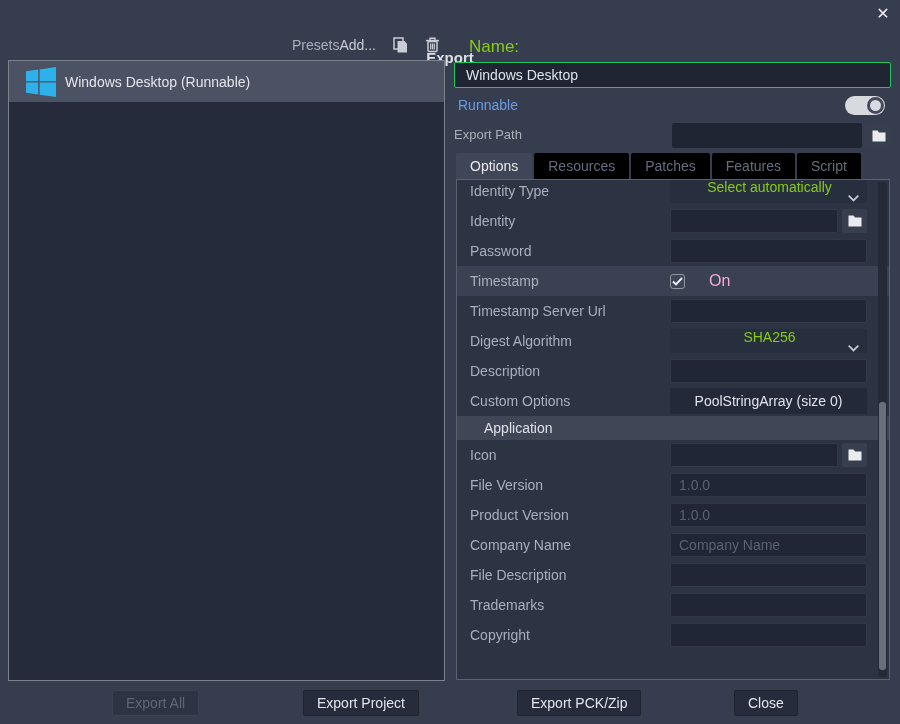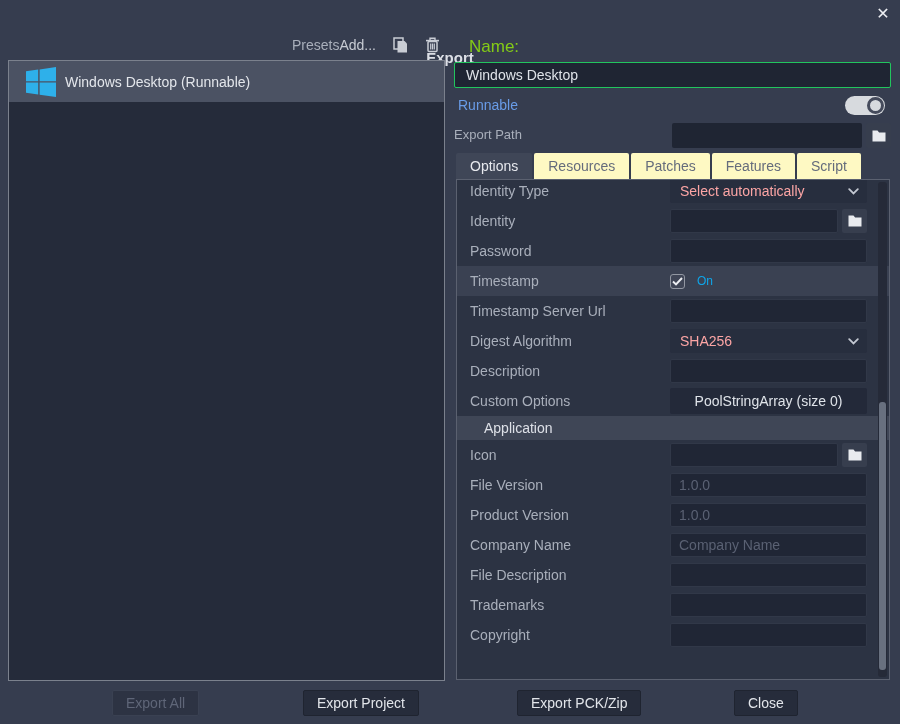--- a/index.html
+++ b/index.html
@@ -28,39 +28,39 @@
   .name-field{position:absolute;left:454px;top:62px;width:437px;height:26px;background:#1f2533;border:1px solid #22c55e;border-radius:2px;box-sizing:border-box;color:#dfe3e9;font-size:14px;line-height:24px;padding-left:11px;cursor:text;}
   .runnable{position:absolute;left:458px;top:97px;font-size:14px;color:#699ce8;cursor:pointer;}
   .toggle{position:absolute;left:845px;top:96px;width:40px;height:19px;border-radius:10px;background:#d7dade;cursor:pointer;}
   .toggle .knob{position:absolute;right:1px;top:1px;width:17px;height:17px;border-radius:50%;background:#d7dade;border:3px solid #454b5c;box-sizing:border-box;}
   .export-path-label{position:absolute;left:454px;top:127px;font-size:13px;color:#a9afbb;}
   .export-path-field{position:absolute;left:672px;top:123px;width:190px;height:25px;background:#1f2533;border-radius:2px;box-sizing:border-box;cursor:text;}
   .export-path-folder{position:absolute;left:866px;top:123px;width:25px;height:25px;background:#373e4e;border-radius:2px;display:flex;align-items:center;justify-content:center;cursor:pointer;}
 
   
   .tabs{position:absolute;left:456px;top:153px;height:26px;display:flex;gap:2px;}
-  .tab{height:26px;line-height:26px;padding:0 14px;font-size:14px;background:#fef9c3;color:#656c7c;border-radius:2px 2px 0 0;cursor:pointer;}
+  .tab{height:26px;line-height:26px;padding:0 14px;font-size:14px;background:#000000;color:#656c7c;border-radius:2px 2px 0 0;cursor:pointer;}
   .tab.active{background:#3f4657;color:#e7e9ee;}
 
   
   .options{position:absolute;left:456px;top:179px;width:434px;height:501px;background:#2c3343;border:1px solid #5b6170;box-sizing:border-box;overflow:hidden;}
   .rows{margin-top:-4px;}
   .orow{height:30px;display:flex;align-items:center;padding-left:13px;box-sizing:border-box;}
   .orow .olabel{width:200px;font-size:14px;color:#a9afbb;flex:none;}
   .orow.highlight{background:#3a4152;}
   .orow.section{height:24px;background:#3f4656;padding-left:27px;}
   .orow.section .olabel{color:#dde0e7;width:auto;}
   .control{width:197px;flex:none;display:flex;align-items:center;}
   .ofield{width:197px;height:24px;background:#202635;border:1px solid #313848;border-radius:2px;box-sizing:border-box;line-height:22px;padding-left:8px;font-size:14px;color:#5a6173;cursor:text;}
   .ofield.short{width:168px;}
-  .odrop{width:197px;height:24px;background:#272e3e;border-radius:2px;box-sizing:border-box;display:flex;align-items:center;padding:0 8px 0 10px;font-size:14px;color:#fca5a5;cursor:pointer;}
+  .odrop{width:197px;height:24px;background:#272e3e;border-radius:2px;box-sizing:border-box;display:flex;align-items:center;padding:0 8px 0 10px;font-size:14px;color:#84cc16;cursor:pointer;flex-direction:column;}
   .odrop .chev{margin-left:auto;display:flex;}
   .folder-btn{width:25px;height:24px;margin-left:4px;background:#373e4e;border-radius:2px;display:flex;align-items:center;justify-content:center;flex:none;cursor:pointer;}
   .checkbox{width:15px;height:15px;background:#3f4556;border:1px solid #9297a2;border-radius:3px;box-sizing:border-box;display:flex;align-items:center;justify-content:center;flex:none;cursor:pointer;}
-  .on-label{margin-left:12px;font-size:12px;color:#0ea5e9;}
+  .on-label{margin-left:24px;font-size:16px;color:#f9a8d4;}
   .obtn{width:203px;height:26px;background:#232939;border-radius:2px;text-align:center;line-height:26px;font-size:14px;color:#dfe3e9;cursor:pointer;}
 
   
   .vscroll{position:absolute;top:2px;right:2px;bottom:2px;width:9px;background:#252a38;border-radius:3px;cursor:pointer;}
   .vthumb{position:absolute;left:1px;width:7px;top:220px;height:268px;background:#68707f;border-radius:3px;cursor:grab;}
 
   
   .fbtn{position:absolute;top:690px;height:26px;background:#262c3b;border:1px solid #1f2430;border-radius:2px;color:#e2e5ea;font-size:14px;line-height:24px;padding:0 13px;box-sizing:border-box;cursor:pointer;}
   .fbtn.disabled{background:#2d3343;border-color:#3a4152;color:#5f6678;cursor:default;}
 </style>

